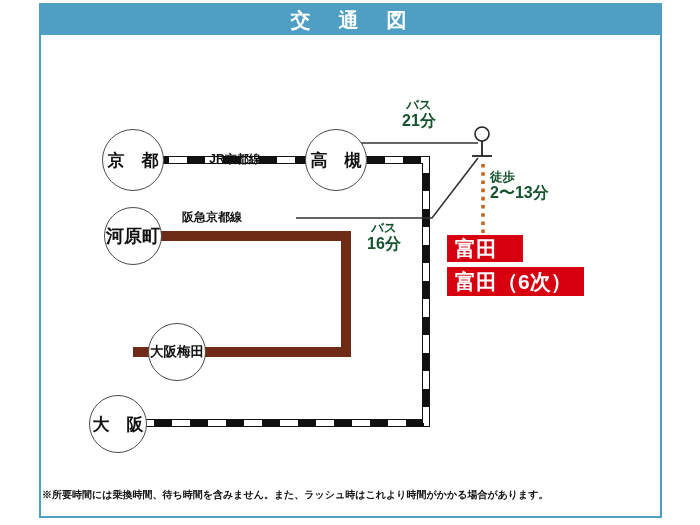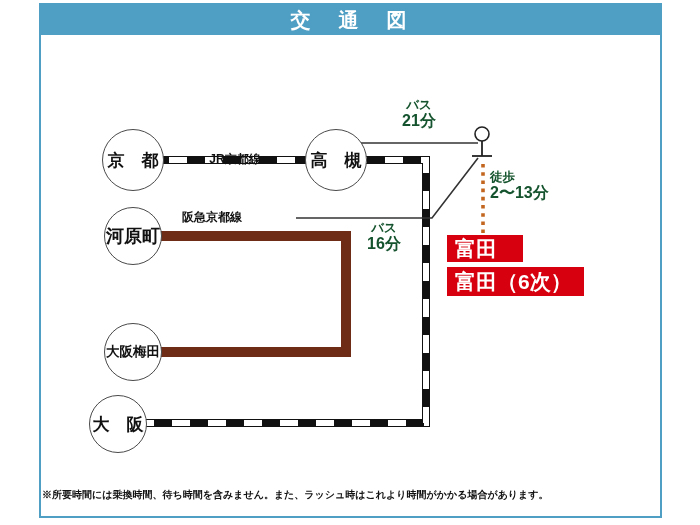--- a/index.html
+++ b/index.html
@@ -20,21 +20,21 @@
   svg.lines { position:absolute; left:0; top:0; z-index:1; }
 
   .station {
     position:absolute; z-index:2; background:#ffffff;
     border:1.5px solid #4a4a4a; border-radius:50%;
     display:flex; align-items:center; justify-content:center;
     font-weight:bold; color:#111; white-space:nowrap;
   }
   .st-lg { font-size:17px; }
   .st-md { font-size:18px; }
-  .st-sm { font-size:13.5px; }
+  .st-sm { font-size:13.5px;margin-left:44px; }
 
   .line-label {
     position:absolute; z-index:3; transform:translate(-50%,-50%);
     font-size:12px; font-weight:bold; color:#111; white-space:nowrap;
   }
   .mode-label {
     position:absolute; z-index:3; text-align:center; color:#14532d;
     font-weight:bold; line-height:1.12; white-space:nowrap;
   }
   .mode-label .mode { display:block; font-size:12.5px; }

